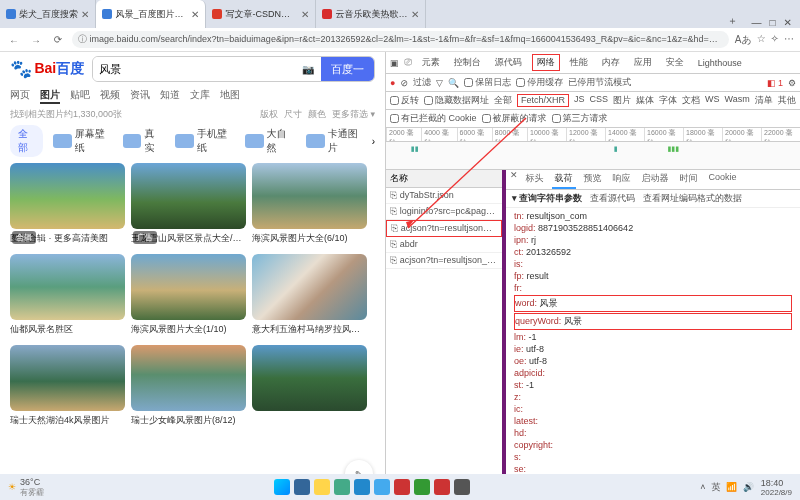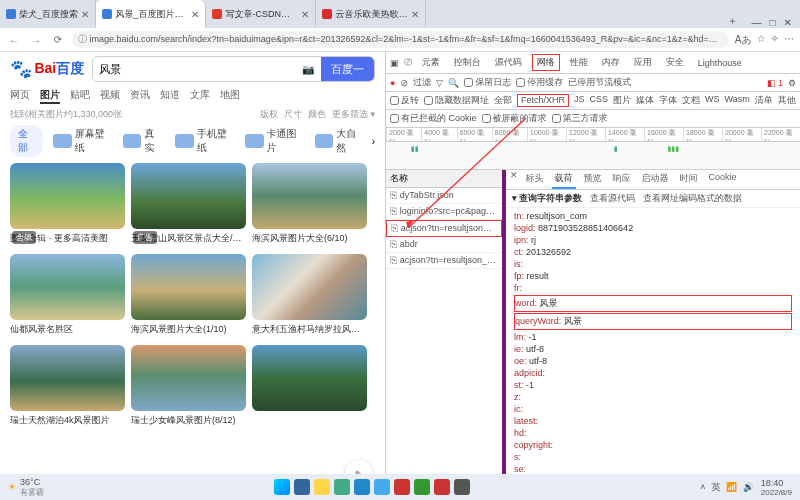--- a/index.html
+++ b/index.html
@@ -181,25 +181,25 @@
         <div class="pill">
           <span class="pill-img"></span>
           <span>真实</span>
         </div>
         <div class="pill">
           <span class="pill-img"></span>
           <span>手机壁纸</span>
         </div>
         <div class="pill">
           <span class="pill-img"></span>
-          <span>卡通图片</span>
+          <span>大自然</span>
         </div>
         <div class="pill">
           <span class="pill-img"></span>
-          <span>大自然</span>
+          <span>卡通图片</span>
         </div>
         <span>›</span>
       </div>
     <div class="grid" id="grid">
         <div class="card">
           <div style="position:relative">
             <div class="thumb t1"></div>
             <span class="badge">合辑</span>
           </div>
           <div class="cap">图片合辑 · 更多高清美图</div>

